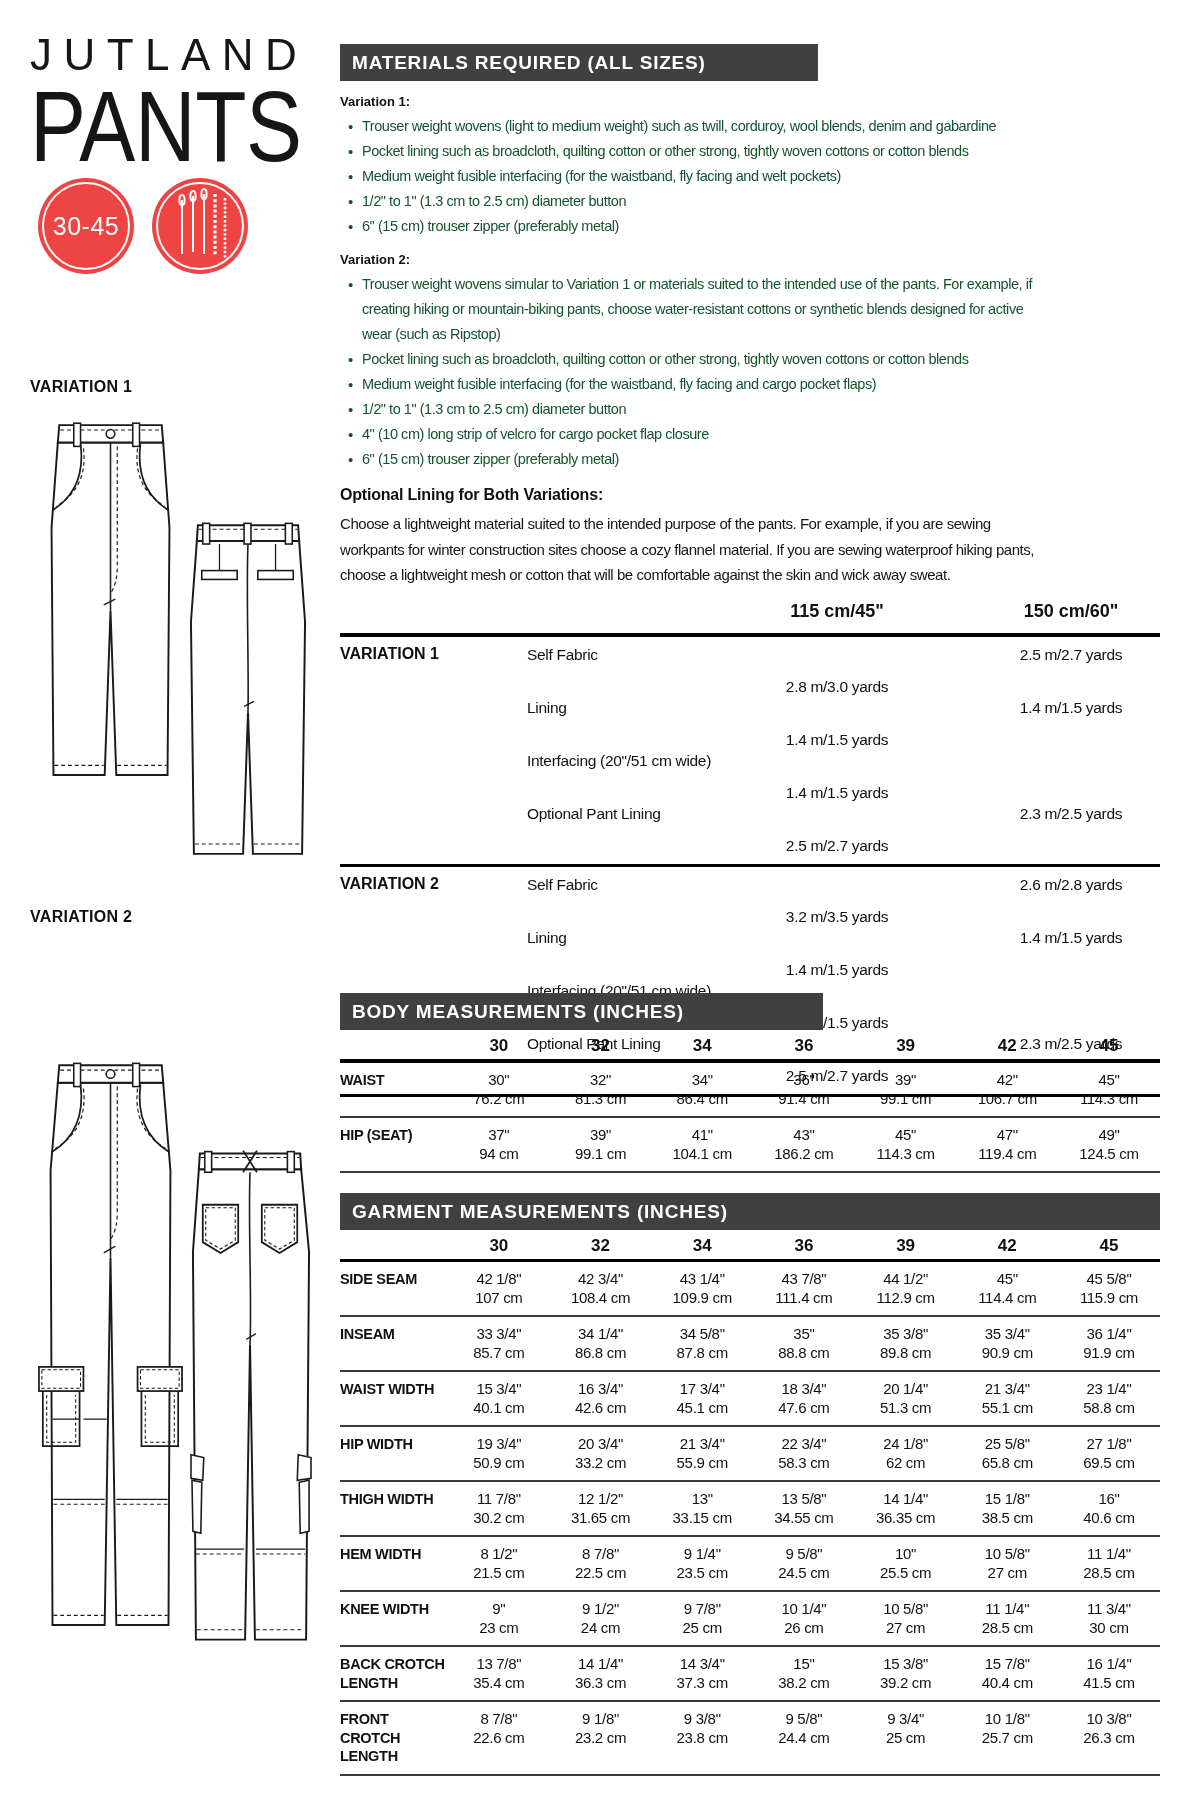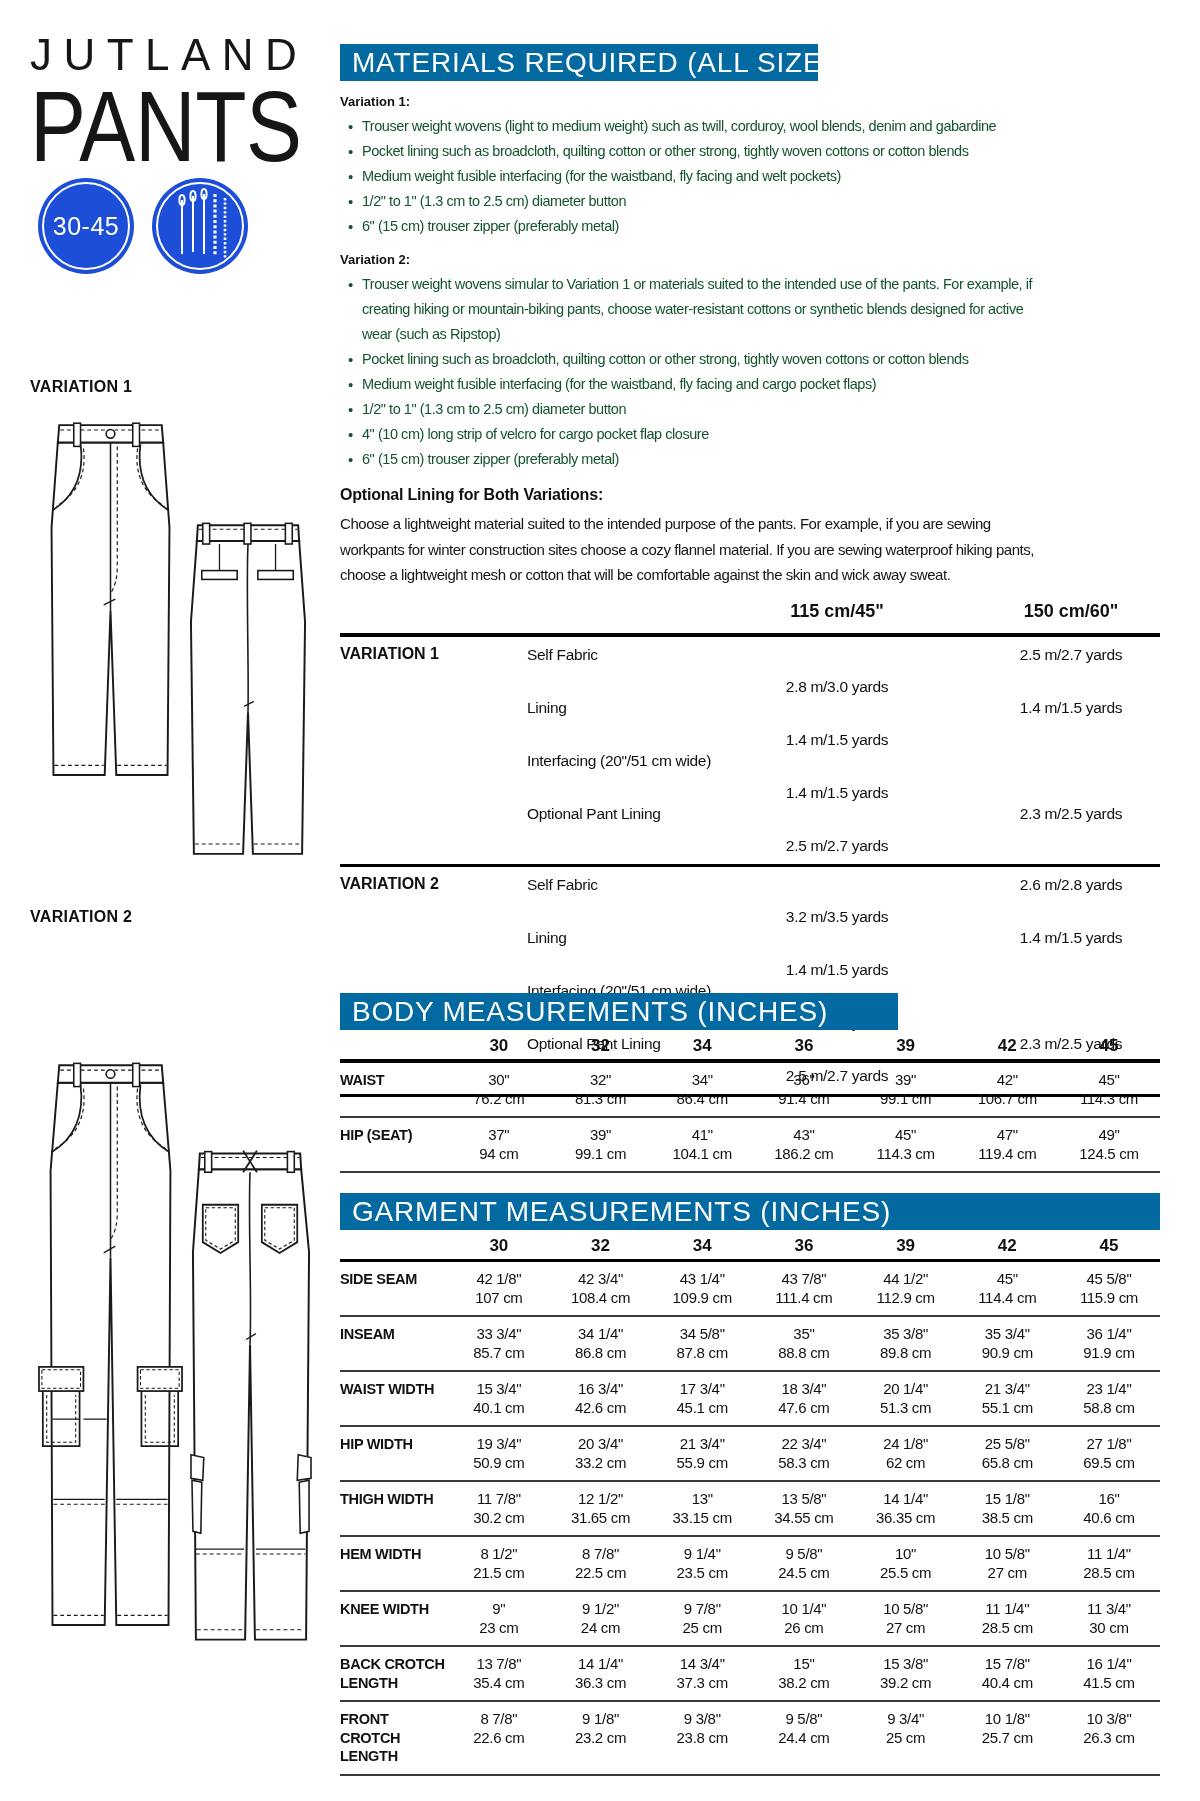--- a/index.html
+++ b/index.html
@@ -6,34 +6,34 @@
   html,body { width:1200px; height:1801px; background:#fff; overflow:hidden;
     font-family:"Liberation Sans","DejaVu Sans",sans-serif; color:#111; }
   .page { position:relative; width:1200px; height:1801px; background:#fff; }
 
   
   .brand { position:absolute; left:30px; top:30px; width:280px; }
   .brand-line1 { font-size:44px; font-weight:400; letter-spacing:0.26em; font-stretch:condensed; color:#161616; }
   .brand-line2 { font-size:100px; font-weight:400; line-height:0.92; letter-spacing:-0.5px;
                  transform:scaleX(0.84); transform-origin:left top; font-stretch:condensed; color:#161616; }
   .badges { position:absolute; left:38px; top:178px; display:flex; gap:18px; }
-  .badge { position:relative; width:96px; height:96px; background:#1d4ed8; border-radius:50%; }
+  .badge { position:relative; width:96px; height:96px; background:#ef4444; border-radius:50%; }
   .badge::after { content:""; position:absolute; inset:4px; border:2px solid #fff; border-radius:50%; }
   .badge-text { position:absolute; inset:0; display:flex; align-items:center; justify-content:center;
                 color:#fff; font-size:25px; font-weight:400; letter-spacing:0.5px; z-index:2; }
   .badge svg { position:absolute; inset:0; z-index:2; }
 
   .v-label { position:absolute; left:30px; font-size:16px; font-weight:700; letter-spacing:0.3px; font-stretch:condensed; }
   .v1-label { top:378px; }
   .v2-label { top:908px; }
   .illu { position:absolute; }
   .illu svg { display:block; }
 
   
-  .bar { background:#0369a1; color:#fff; font-weight:400; font-size:28px; letter-spacing:0.8px;
+  .bar { background:#404040; color:#fff; font-weight:700; font-size:19px; letter-spacing:0.8px;
          height:37px; line-height:37px; padding-left:12px; font-stretch:condensed; white-space:nowrap; }
   .materials-sec { position:absolute; left:340px; top:44px; width:730px; }
   .materials-sec .bar { width:478px; }
   .var-title { font-size:13px; font-weight:700; margin-top:13px; }
   ul.blist { list-style:none; margin-top:5px; padding-left:22px; width:700px; }
   ul.blist li { position:relative; font-size:14.5px; letter-spacing:-0.45px; line-height:25px; color:#14532d; }
   ul.blist li::before { content:"\2022"; position:absolute; left:-14px; top:0; font-size:15px; }
   .opt-title { font-size:16px; font-weight:700; margin-top:14px; letter-spacing:-0.2px; }
   .opt-body { margin-top:7px; width:712px; font-size:15px; letter-spacing:-0.45px; line-height:25.5px; color:#151515; }
 
@@ -46,21 +46,21 @@
   .y-block { position:relative; border-bottom:3px solid #000; padding:7px 0 8px 0; }
   .y-block-label { position:absolute; left:0; top:8px; font-size:16px; font-weight:700; font-stretch:condensed; }
   .y-row { display:grid; grid-template-columns:187px 215px 190px 228px; line-height:21px; }
   .y-name { grid-column:2; font-size:15.5px; letter-spacing:-0.3px; }
   .y-v115 { grid-column:3; text-align:center; font-size:15.5px; letter-spacing:-0.3px;margin-top:32px; }
   .y-v150 { grid-column:4; text-align:center; font-size:15.5px; letter-spacing:-0.3px; padding-left:50px; }
 
   
   .body-sec { position:absolute; left:340px; top:993px; width:820px; }
   .garment-sec { position:absolute; left:340px; top:1193px; width:820px; }
-  .body-sec .bar { width:558px; }
+  .body-sec .bar { width:483px; }
   .garment-sec .bar { width:820px; }
   .sizes-row { display:grid; grid-template-columns:108px repeat(7,101.7px); margin-top:5px; }
   .size-cell { text-align:center; font-size:17px; font-weight:700; line-height:21px; }
   .m-rule { height:4px; background:#000; margin-top:3px; }
   .garment-sec .m-rule { height:3px; }
   .m-row { display:grid; grid-template-columns:108px repeat(7,101.7px); padding:8px 0; border-bottom:2px solid #3a3a3a; }
   .m-label { font-size:14.5px; font-weight:700; letter-spacing:-0.3px; line-height:18.5px; font-stretch:condensed; }
   .m-cell { text-align:center; font-size:15px; letter-spacing:-0.3px; line-height:18.5px; }
   .m-cell span { display:block; }
 </style>

